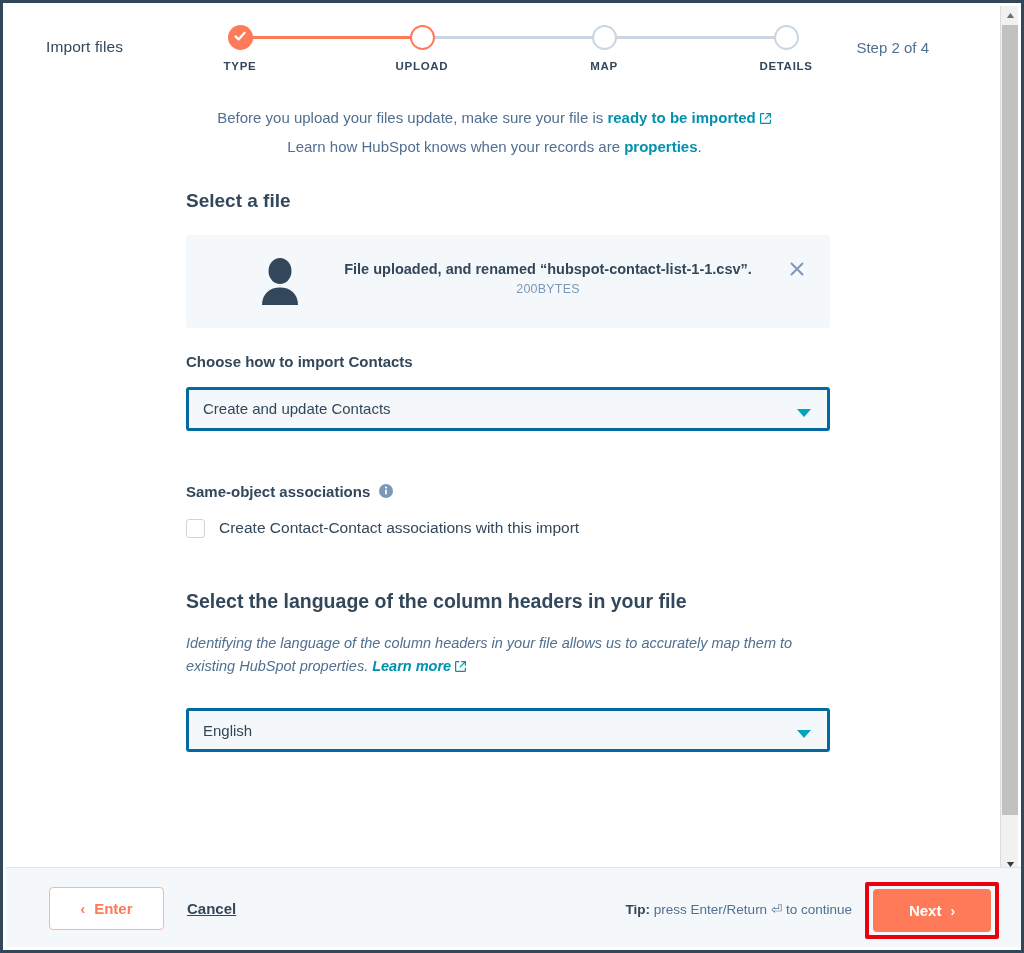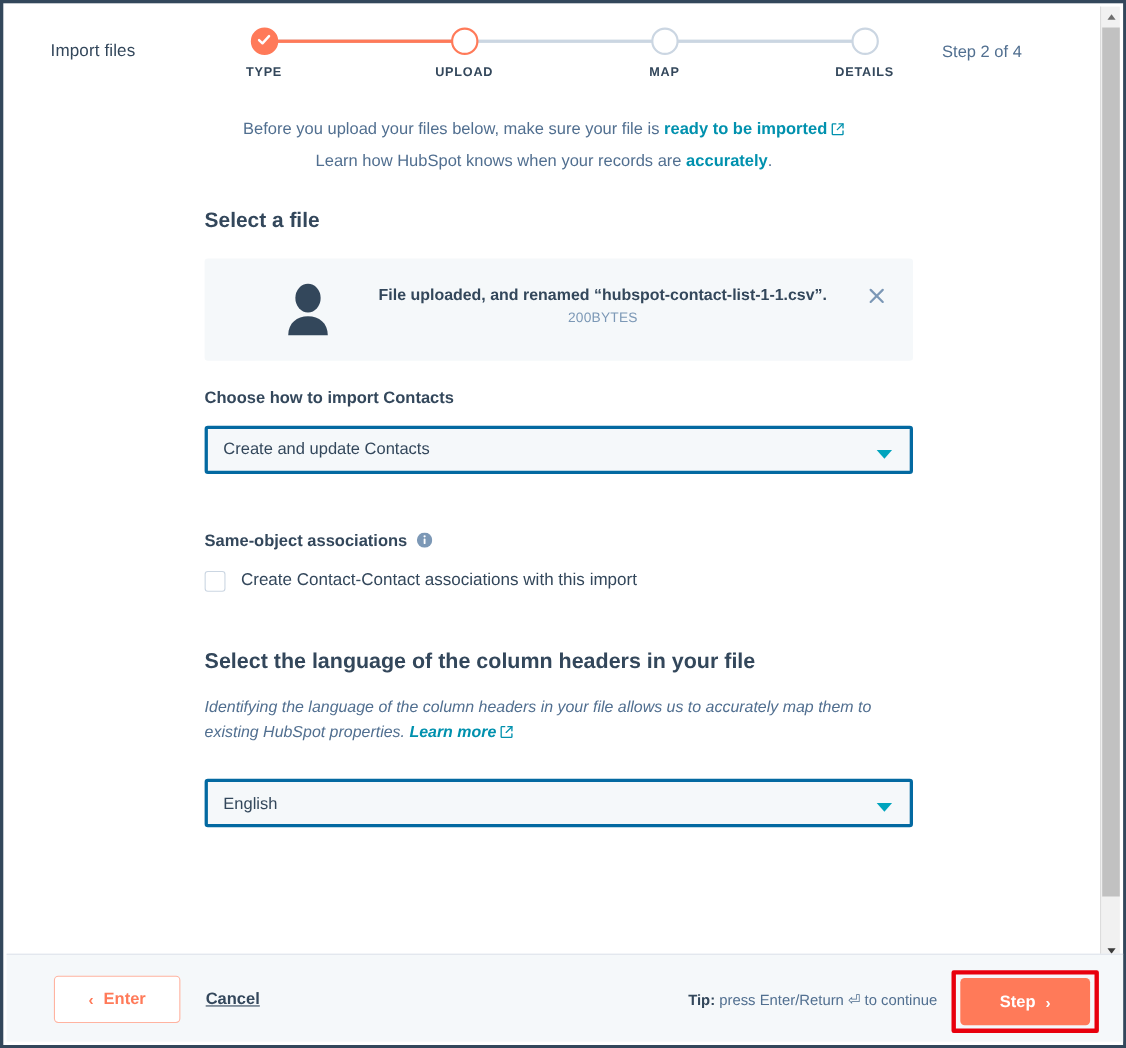--- a/index.html
+++ b/index.html
@@ -446,29 +446,29 @@
     </div>
 
     <div class="header-right">Step 2 of 4</div>
   </div>
 
   <div class="scroll-area">
     <div class="content">
 
 
       <div class="sub-line">
-        <span>Before you upload your files below, make sure your file is </span><span class="lnk">ready to be imported</span><span class="ext-ico"><svg width="13" height="13" viewBox="0 0 16 16">
+        <span>Before you upload your files update, make sure your file is </span><span class="lnk">ready to be imported</span><span class="ext-ico"><svg width="13" height="13" viewBox="0 0 16 16">
               <path d="M6 2H2.8C2.36 2 2 2.36 2 2.8v10.4c0 .44.36.8.8.8h10.4c.44 0 .8-.36.8-.8V10" fill="none" stroke="#0091ae" stroke-width="1.5" stroke-linecap="round"></path>
               <path d="M9.5 2H14v4.5" fill="none" stroke="#0091ae" stroke-width="1.5" stroke-linecap="round" stroke-linejoin="round"></path>
               <path d="M14 2 L7.6 8.4" fill="none" stroke="#0091ae" stroke-width="1.5" stroke-linecap="round"></path>
             </svg></span>
       </div>
 
       <div class="sub-line second">
-        <span>Learn how HubSpot knows when your records are </span><span class="lnk">accurately</span><span>.</span>
+        <span>Learn how HubSpot knows when your records are </span><span class="lnk">properties</span><span>.</span>
       </div>
 
       <div class="form-col">
 
         <div class="h-section">Select a file</div>
 
 
         <div class="file-card">
           <svg class="file-avatar" viewBox="0 0 44 48">
             <ellipse cx="22" cy="14" rx="11.5" ry="13" fill="#33475b"></ellipse>
@@ -545,19 +545,19 @@
     </div>
 
     <div class="btn-cancel">Cancel</div>
 
     <div class="tip">
       <b>Tip:</b><span> press Enter/Return ⏎ to continue</span>
     </div>
 
     <div class="next-wrap">
       <div class="btn-next">
-        <span>Step</span>
+        <span>Next</span>
         <span class="chev">›</span>
       </div>
     </div>
   </div>
 
 </div>
 
 </body></html>

